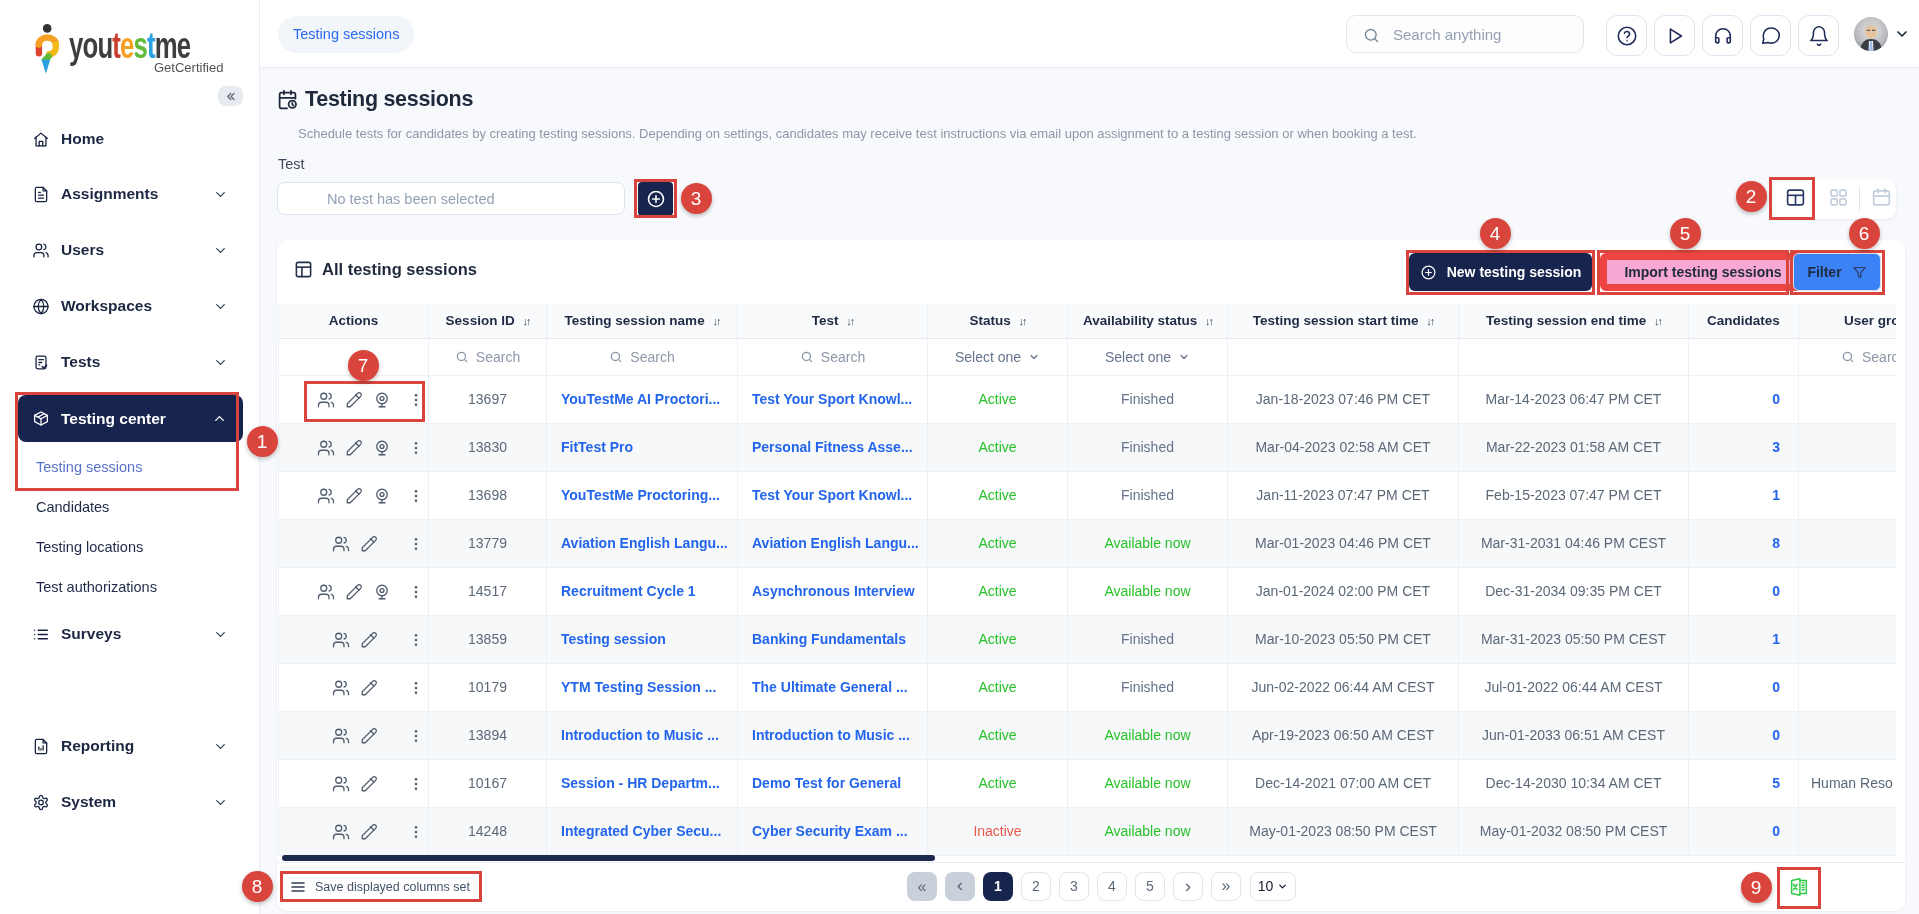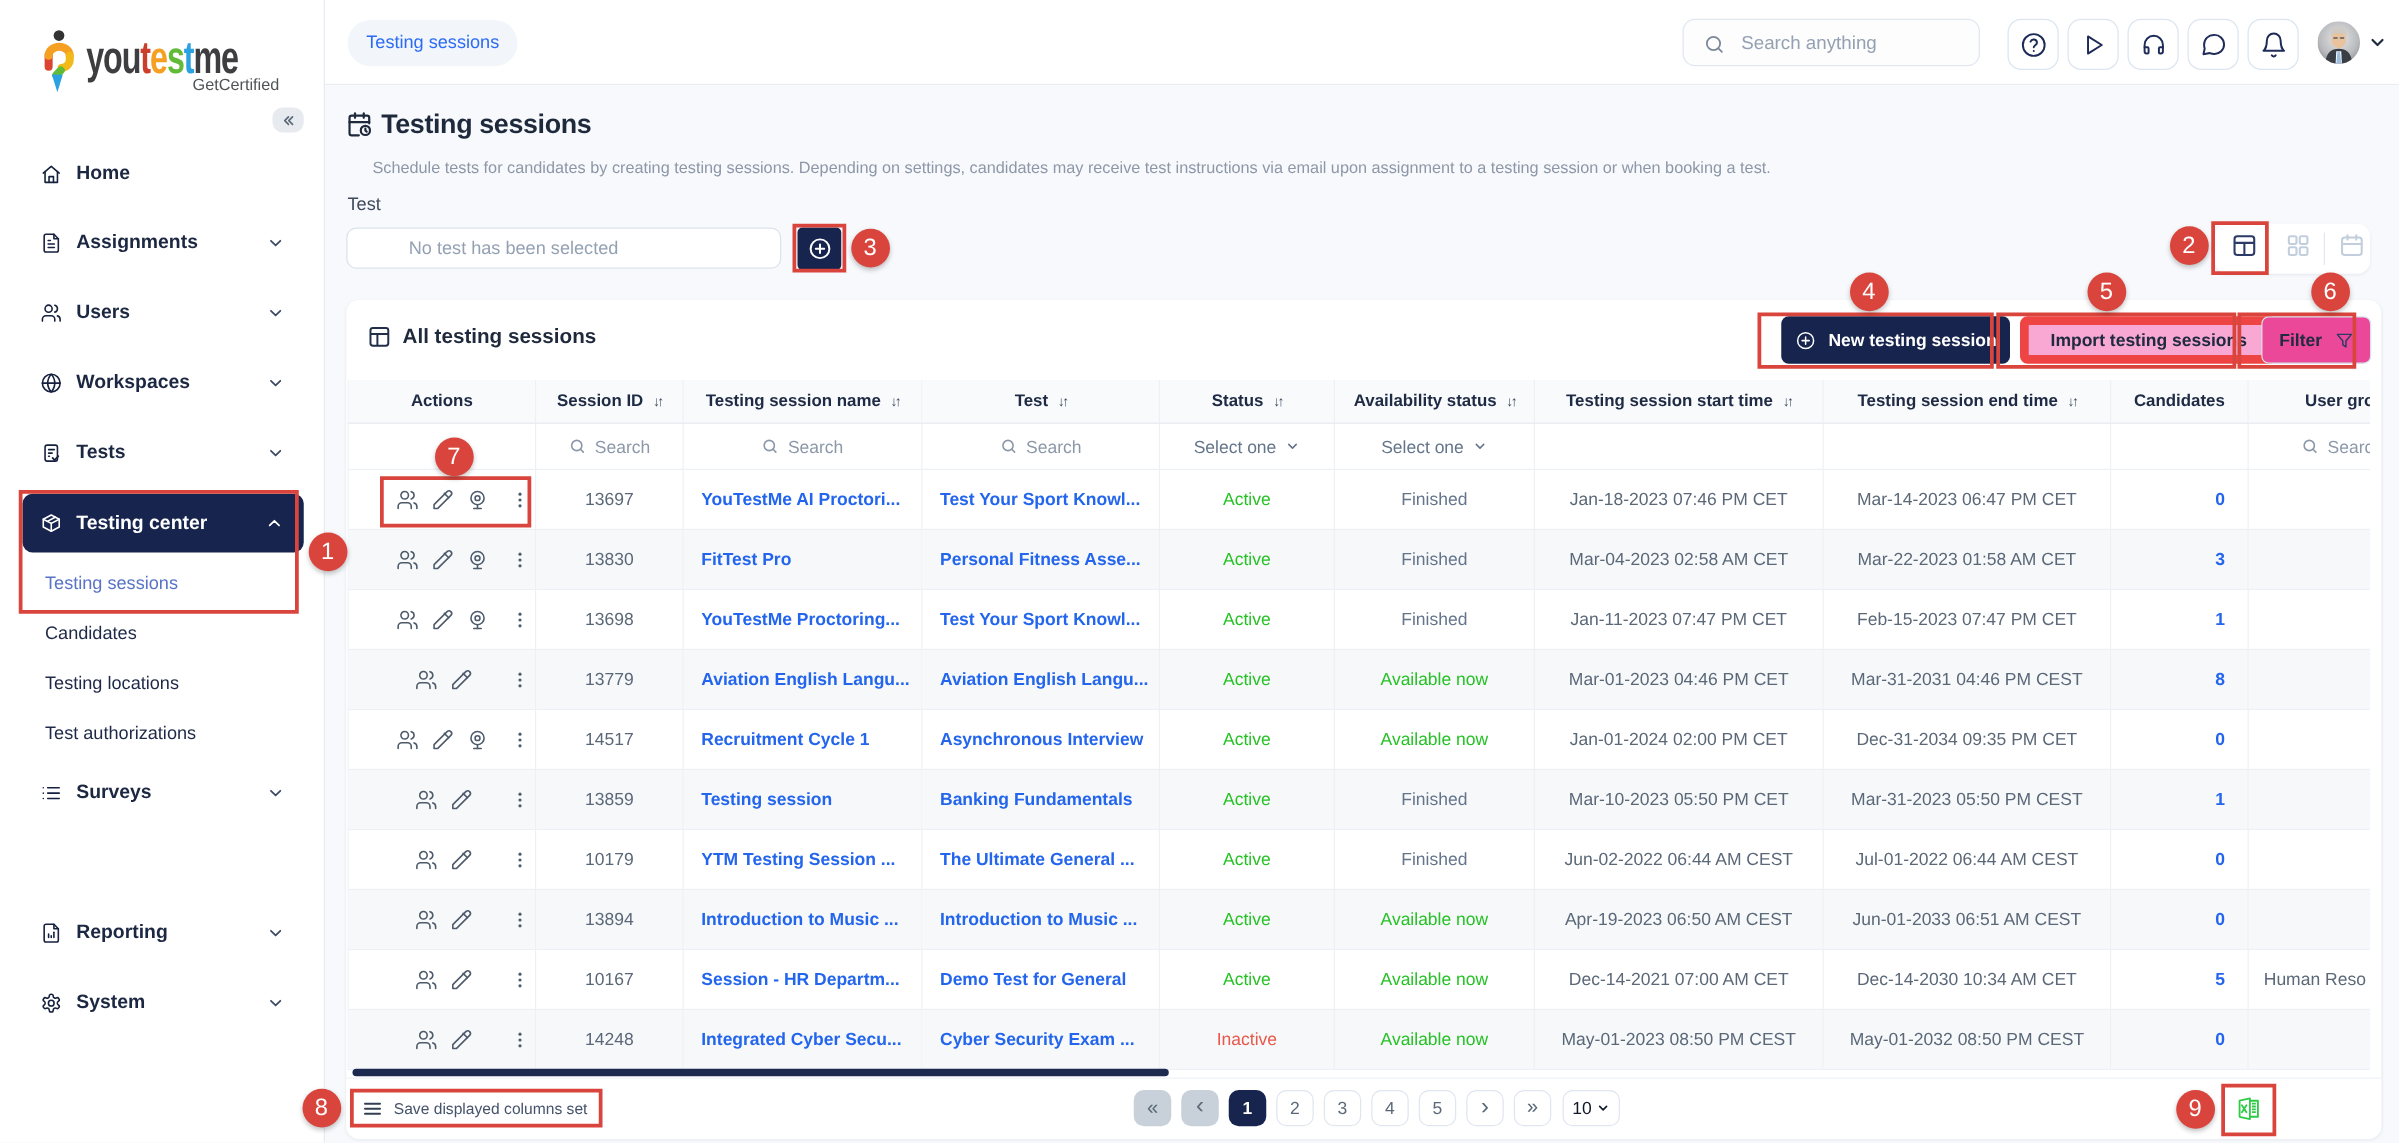--- a/index.html
+++ b/index.html
@@ -31,24 +31,24 @@
 #desc { position:absolute; left:278px; top:126px; font-size:13px; color:#8d97a7;margin-left:20px; }
 #testlbl { position:absolute; left:278px; top:156px; font-size:14.5px; color:#3f4a5c; }
 #testinput { position:absolute; left:277px; top:182px; width:348px; height:33px; background:#fff; border:1px solid #dbe3ec; border-radius:8px; }
 #testinput span { position:absolute; left:12px; top:8px; color:#94a1b3; font-size:14.5px;margin-left:37px; }
 #plusbtn { position:absolute; left:638px; top:182px; width:35px; height:34px; background:#17244e; border-radius:4px; display:flex; align-items:center; justify-content:center; }
 #viewsw { position:absolute; left:1772px; top:179px; width:124px; height:40px; background:#fff; border-radius:10px; box-shadow:0 1px 3px rgba(20,40,80,.08); display:flex; align-items:center; }
 
 
 #panel { position:absolute; left:277px; top:240px; width:1628px; height:671px; background:#fff; border-radius:10px; box-shadow:0 1px 3px rgba(25,40,70,.07); }
 #ptitle { position:absolute; left:322px; top:260px; font-size:16.5px; font-weight:700; color:#1e293b; }
-.btn { position:absolute; top:253px; height:38px; border-radius:6px; font-size:14px; font-weight:700; display:flex; align-items:center; justify-content:center;margin-left:16px; }
+.btn { position:absolute; top:253px; height:38px; border-radius:6px; font-size:14px; font-weight:700; display:flex; align-items:center; justify-content:center; }
 #btn-new { left:1409px; width:183px; background:#17244e; color:#fff; }
 #btn-import { left:1600px; width:206px; background:#f9a8d4; color:#202b40; border:7px solid #ef4444; }
-#btn-filter { left:1793px; width:88px; background:#ec4899; color:#202b40; border:1px solid #d8e0ea; }
+#btn-filter { left:1793px; width:88px; background:#3b82f6; color:#202b40; border:1px solid #d8e0ea; }
 
 
 #tblclip { position:absolute; left:278px; top:304px; width:1618px; height:552px; overflow:hidden; }
 table { border-collapse:collapse; table-layout:fixed; width:1690px; }
 th,td { border:1px solid #edf1f6; border-top:none; overflow:hidden; white-space:nowrap; }
 th { height:34px; background:#f8fafc; color:#1f2a44; font-size:13.5px; font-weight:700; border-bottom:1px solid #e3e9f0;}
 tr.frow td { height:37px; background:#fff; text-align:center; }
 tr.r td { height:48px; font-size:14px; color:#5b6878; text-align:center; }
 tr.r:nth-child(even) td { background:#f6f8fa; }
 td.l a { color:#2365ec; font-weight:700; text-decoration:none; font-size:14px;}

